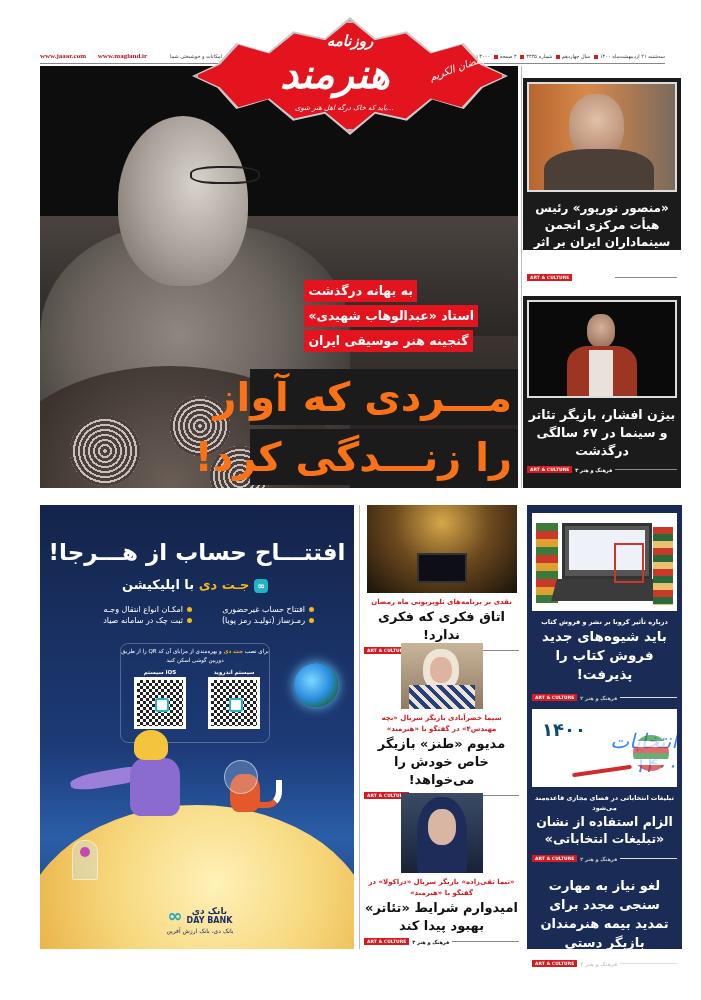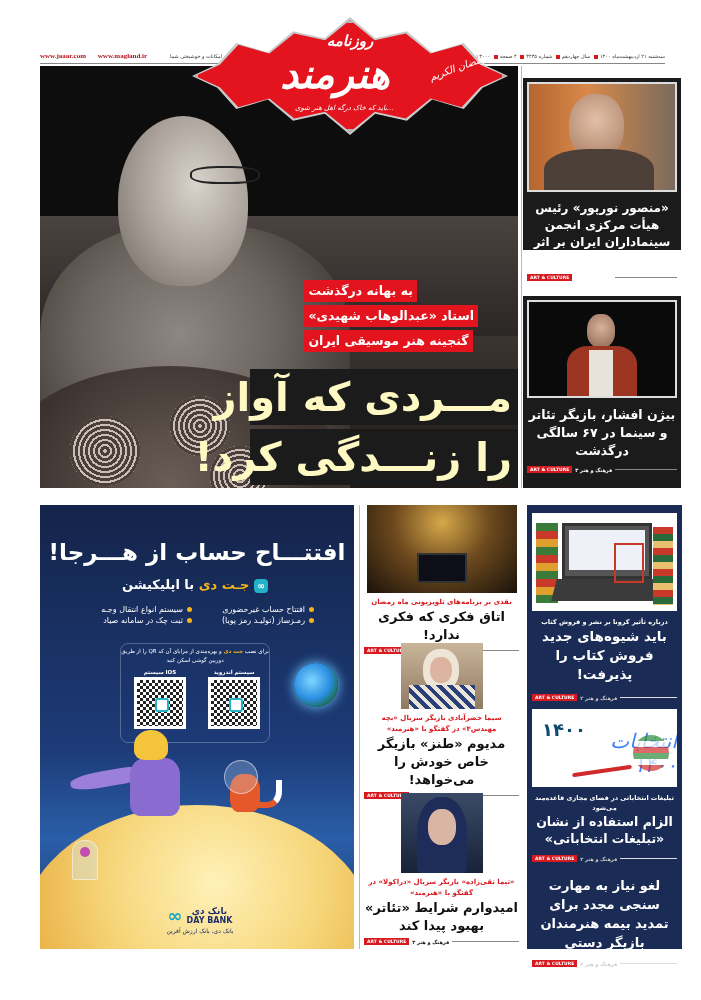--- a/index.html
+++ b/index.html
@@ -32,21 +32,21 @@
   .hero .wall { position: absolute; left: 0; right: 0; top: 150px; height: 120px; background: linear-gradient(#4a4340, #2b2725); }
   .hero .floor { position: absolute; left: 0; right: 0; top: 270px; bottom: 0; background: linear-gradient(#3b3431, #1f1b19); }
   .hero .body { position: absolute; left: 0; top: 160px; width: 310px; height: 270px; background: radial-gradient(ellipse at 45% 40%, #8e8781 0%, #6d6660 40%, #3a3532 80%); border-radius: 40% 40% 0 0; }
   .hero .head { position: absolute; left: 78px; top: 50px; width: 130px; height: 170px; background: radial-gradient(ellipse at 60% 40%, #d9d3cc 0%, #a9a19a 50%, #6e6760 100%); border-radius: 50% 50% 45% 45%; }
   .hero .glasses { position: absolute; left: 150px; top: 100px; width: 70px; height: 18px; border: 2px solid #222; border-radius: 40%; }
   .hero .instrument { position: absolute; left: -40px; top: 300px; width: 340px; height: 200px; background: radial-gradient(circle at 50% 60%, #6a5e57 0%, #3c332f 70%); border-radius: 50% 50% 0 0; }
   .hero .rosette { position: absolute; border-radius: 50%; background: repeating-radial-gradient(circle, #c9bfb8 0 2px, #4a3f3a 2px 5px); }
   .hero .subtitle { position: absolute; right: 40px; top: 214px; display: flex; flex-direction: column; align-items: flex-end; gap: 3px; direction: rtl; }
   .hero .subtitle span { background: #e3141d; color: #fff; font-weight: bold; font-size: 12.5px; padding: 2px 4px; line-height: 18px; }
   .hero .headline { position: absolute; right: 0px; top: 303px; width: 268px; direction: rtl; }
-  .hero .headline div { background: #1b1b1b; color: #fef9c3; font-weight: bold; font-size: 40px; line-height: 56px; text-align: center; white-space: nowrap; padding: 0 6px; }
+  .hero .headline div { background: #1b1b1b; color: #f97316; font-weight: bold; font-size: 40px; line-height: 56px; text-align: center; white-space: nowrap; padding: 0 6px; }
   .hero .headline div + div { margin-top: 4px; }
 
   
   .rcol-card { position: absolute; left: 523px; width: 158px; background: #1c1b1b; padding: 4px; }
   .rcol-card .photo { width: 100%; border: 2px solid #ddd; position: relative; overflow: hidden; }
   .rcol-card .headline { color: #fff; font-weight: bold; text-align: center; direction: rtl; font-size: 12px; line-height: 18px; margin-top: 8px; }
   .label-row { display: flex; align-items: center; direction: ltr; gap: 3px; margin-top: 6px; }
   .label-row .tag { background: #d71920; color: #fff; font-size: 4.5px; padding: 1px 3px; white-space: nowrap; font-weight: bold; }
   .label-row .sec { font-size: 5px; font-weight: bold; white-space: nowrap; direction: rtl; }
   .label-row .line { flex: 1; height: 1px; background: #888; }
@@ -186,21 +186,21 @@
 
 <div class="ad">
   <div class="title">افتتـــاح حساب از هـــرجا!</div>
   <div class="app">
     <span class="appicon">∞</span>
     <b>جـت دی</b>
     <span>با اپلیکیشن</span>
   </div>
   <div class="features">
     <span>افتتاح حساب غیرحضوری</span>
-    <span>سیستم انواع انتقال وجـه</span>
+    <span>امکـان انواع انتقال وجـه</span>
     <span>رمـزساز (تولیـد رمز پویا)</span>
     <span>ثبت چک در سامانه صیاد</span>
   </div>
   <div class="qrbox"></div>
   <div class="qrnote">
     <span>برای نصب</span>
     <b>جت دی</b>
     <span>و بهره‌مندی از مزایای آن کد QR را از طریق دوربین گوشی اسکن کنید</span>
   </div>
   <div class="qrlabel" style="left:94px;">سیستم IOS</div>

